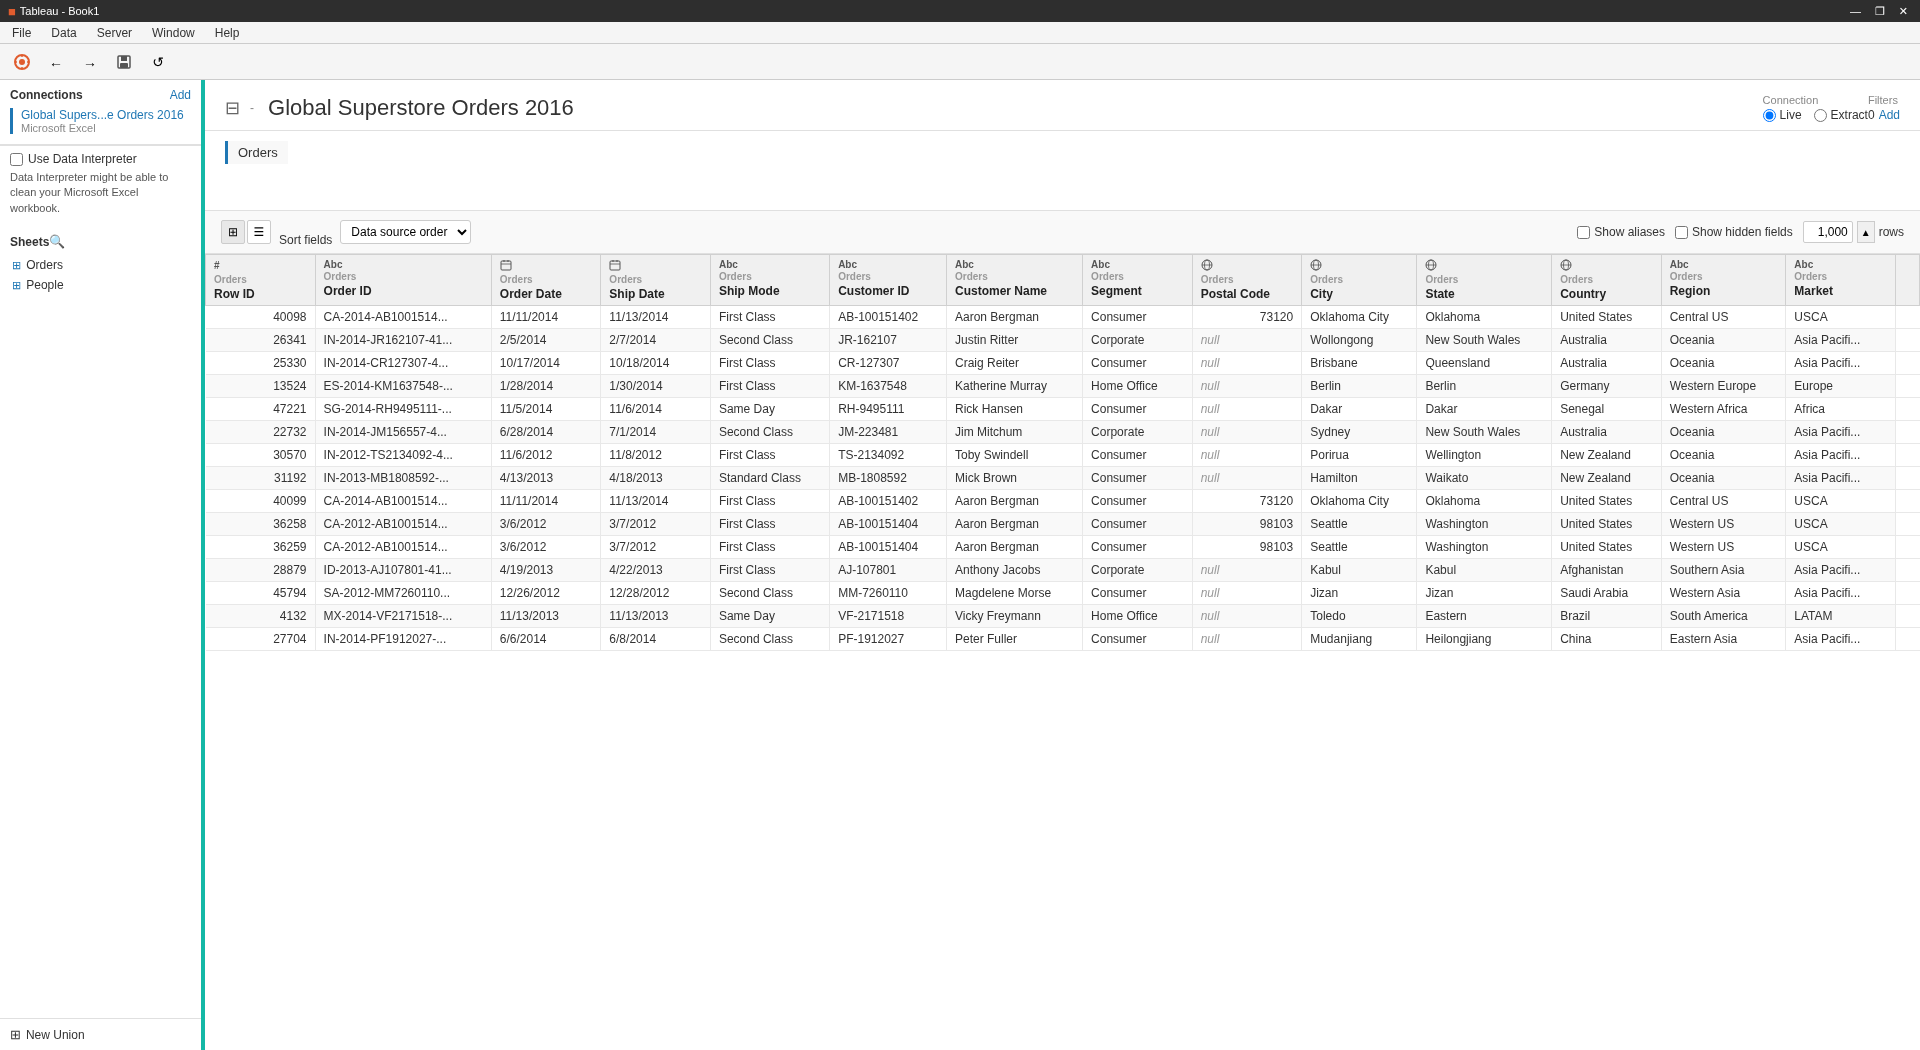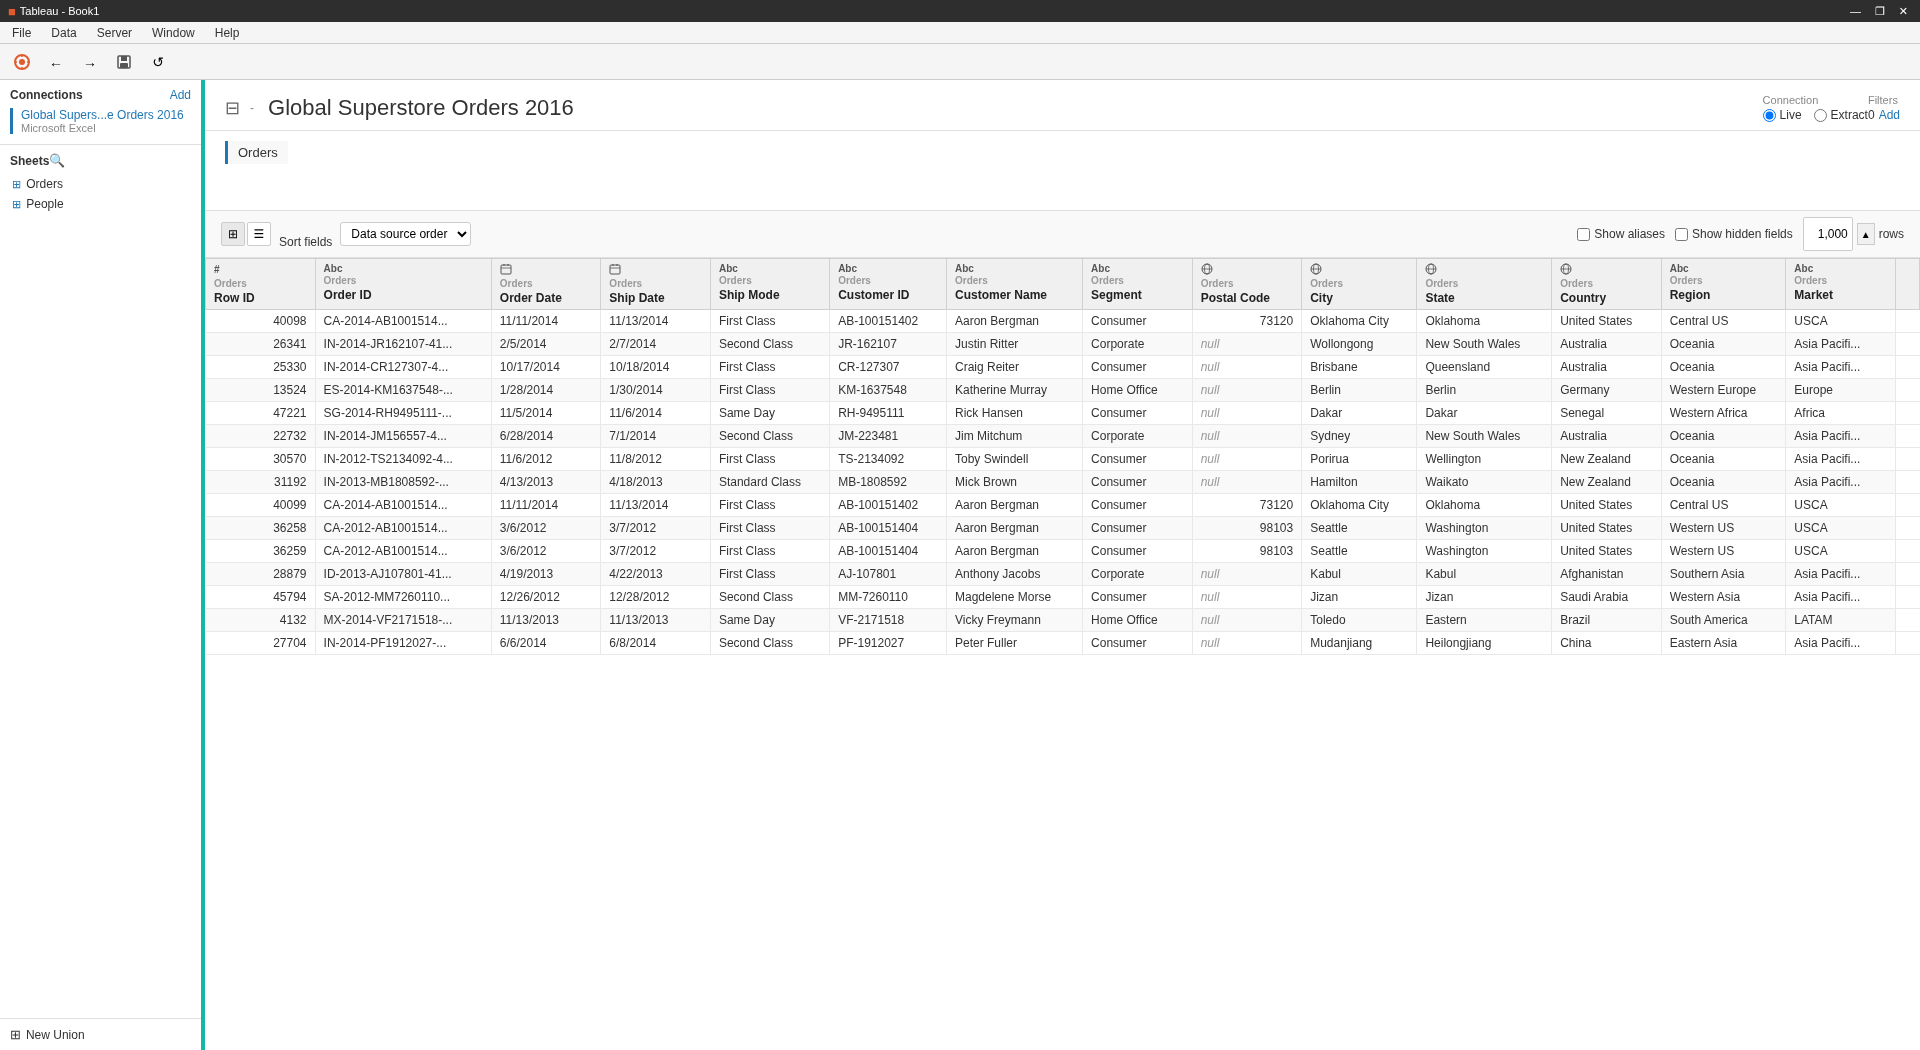--- a/index.html
+++ b/index.html
@@ -153,21 +153,21 @@
     .view-icon-btn.active { background: #e8e8e8; }
     .sort-label { font-size: 12px; margin-top: 16px; }
     .sort-select {
       padding: 2px 6px; font-size: 12px; border: 1px solid #ccc; border-radius: 3px;
       background: #fff; cursor: pointer; height: 24px;
     }
     .table-controls-right { display: flex; align-items: center; gap: 10px; font-size: 12px; }
     .show-aliases-cb { display: flex; align-items: center; gap: 4px; cursor: pointer; }
     .show-hidden-cb { display: flex; align-items: center; gap: 4px; cursor: pointer; }
     .rows-control { display: flex; align-items: center; gap: 4px; }
-    .rows-input { width: 50px; height: 34px; border: 1px solid #ccc; text-align: right; padding: 0 4px; font-size: 12px; border-radius: 2px; }
+    .rows-input { width: 50px; height: 22px; border: 1px solid #ccc; text-align: right; padding: 0 4px; font-size: 12px; border-radius: 2px; }
     .rows-label { font-size: 12px; }
 
     
     .data-table-wrapper {
       flex: 1;
       overflow: auto;
     }
     .data-table {
       border-collapse: collapse;
       font-size: 12px;
@@ -275,20 +275,27 @@
       <div class="sidebar-section-header">
         <span>Connections</span>
         <span class="sidebar-add-link">Add</span>
       </div>
       <div class="connection-entry">
         <div class="connection-name">Global Supers...e Orders 2016</div>
         <div class="connection-type">Microsoft Excel</div>
       </div>
     </div>
 
+    <div class="interpreter-section">
+      <div class="checkbox-row">
+        <input type="checkbox" id="interp-cb" style="">
+        <label for="interp-cb" style="cursor:pointer; font-size:12px;">Use Data Interpreter</label>
+      </div>
+      <div class="interpreter-desc">Data Interpreter might be able to clean your Microsoft Excel workbook.</div>
+    </div>
 
     <div class="sheets-section">
       <div class="sheets-header">
         <span>Sheets</span>
         <span style="cursor:pointer; font-size:13px;">🔍</span>
       </div>
       <div class="sheet-item">
         <span class="sheet-icon">⊞</span>
         <span>Orders</span>
       </div>

